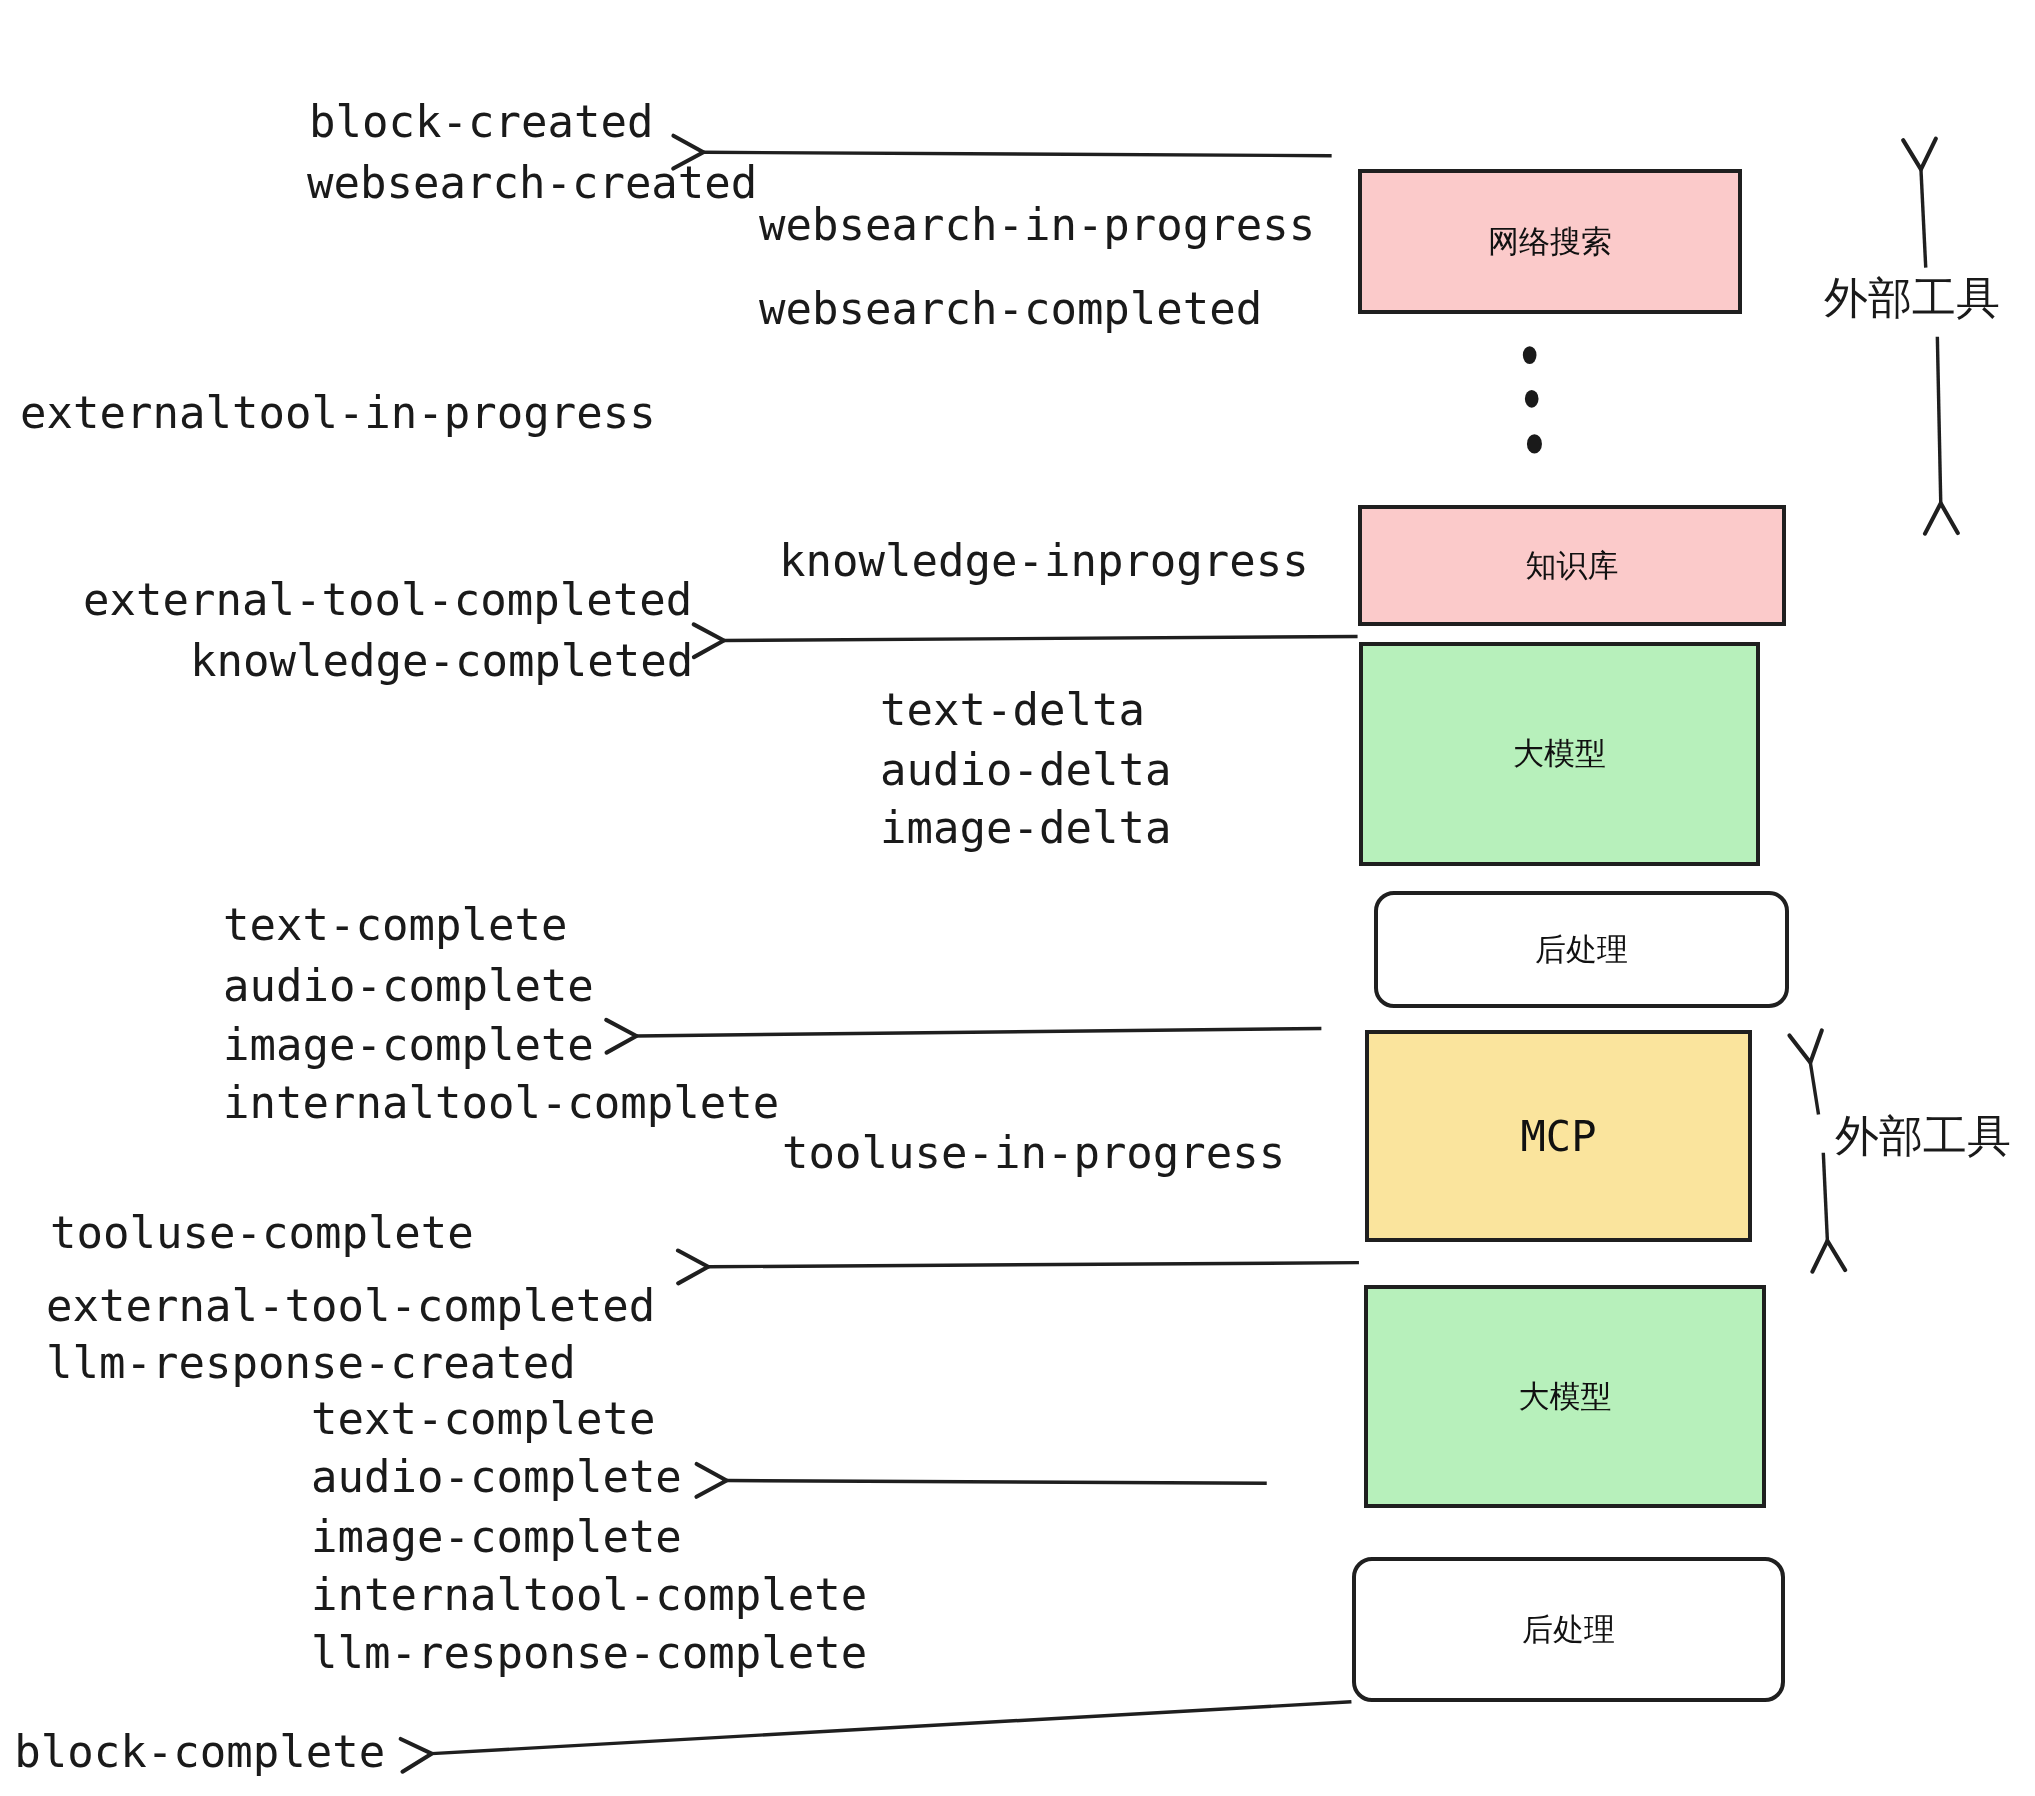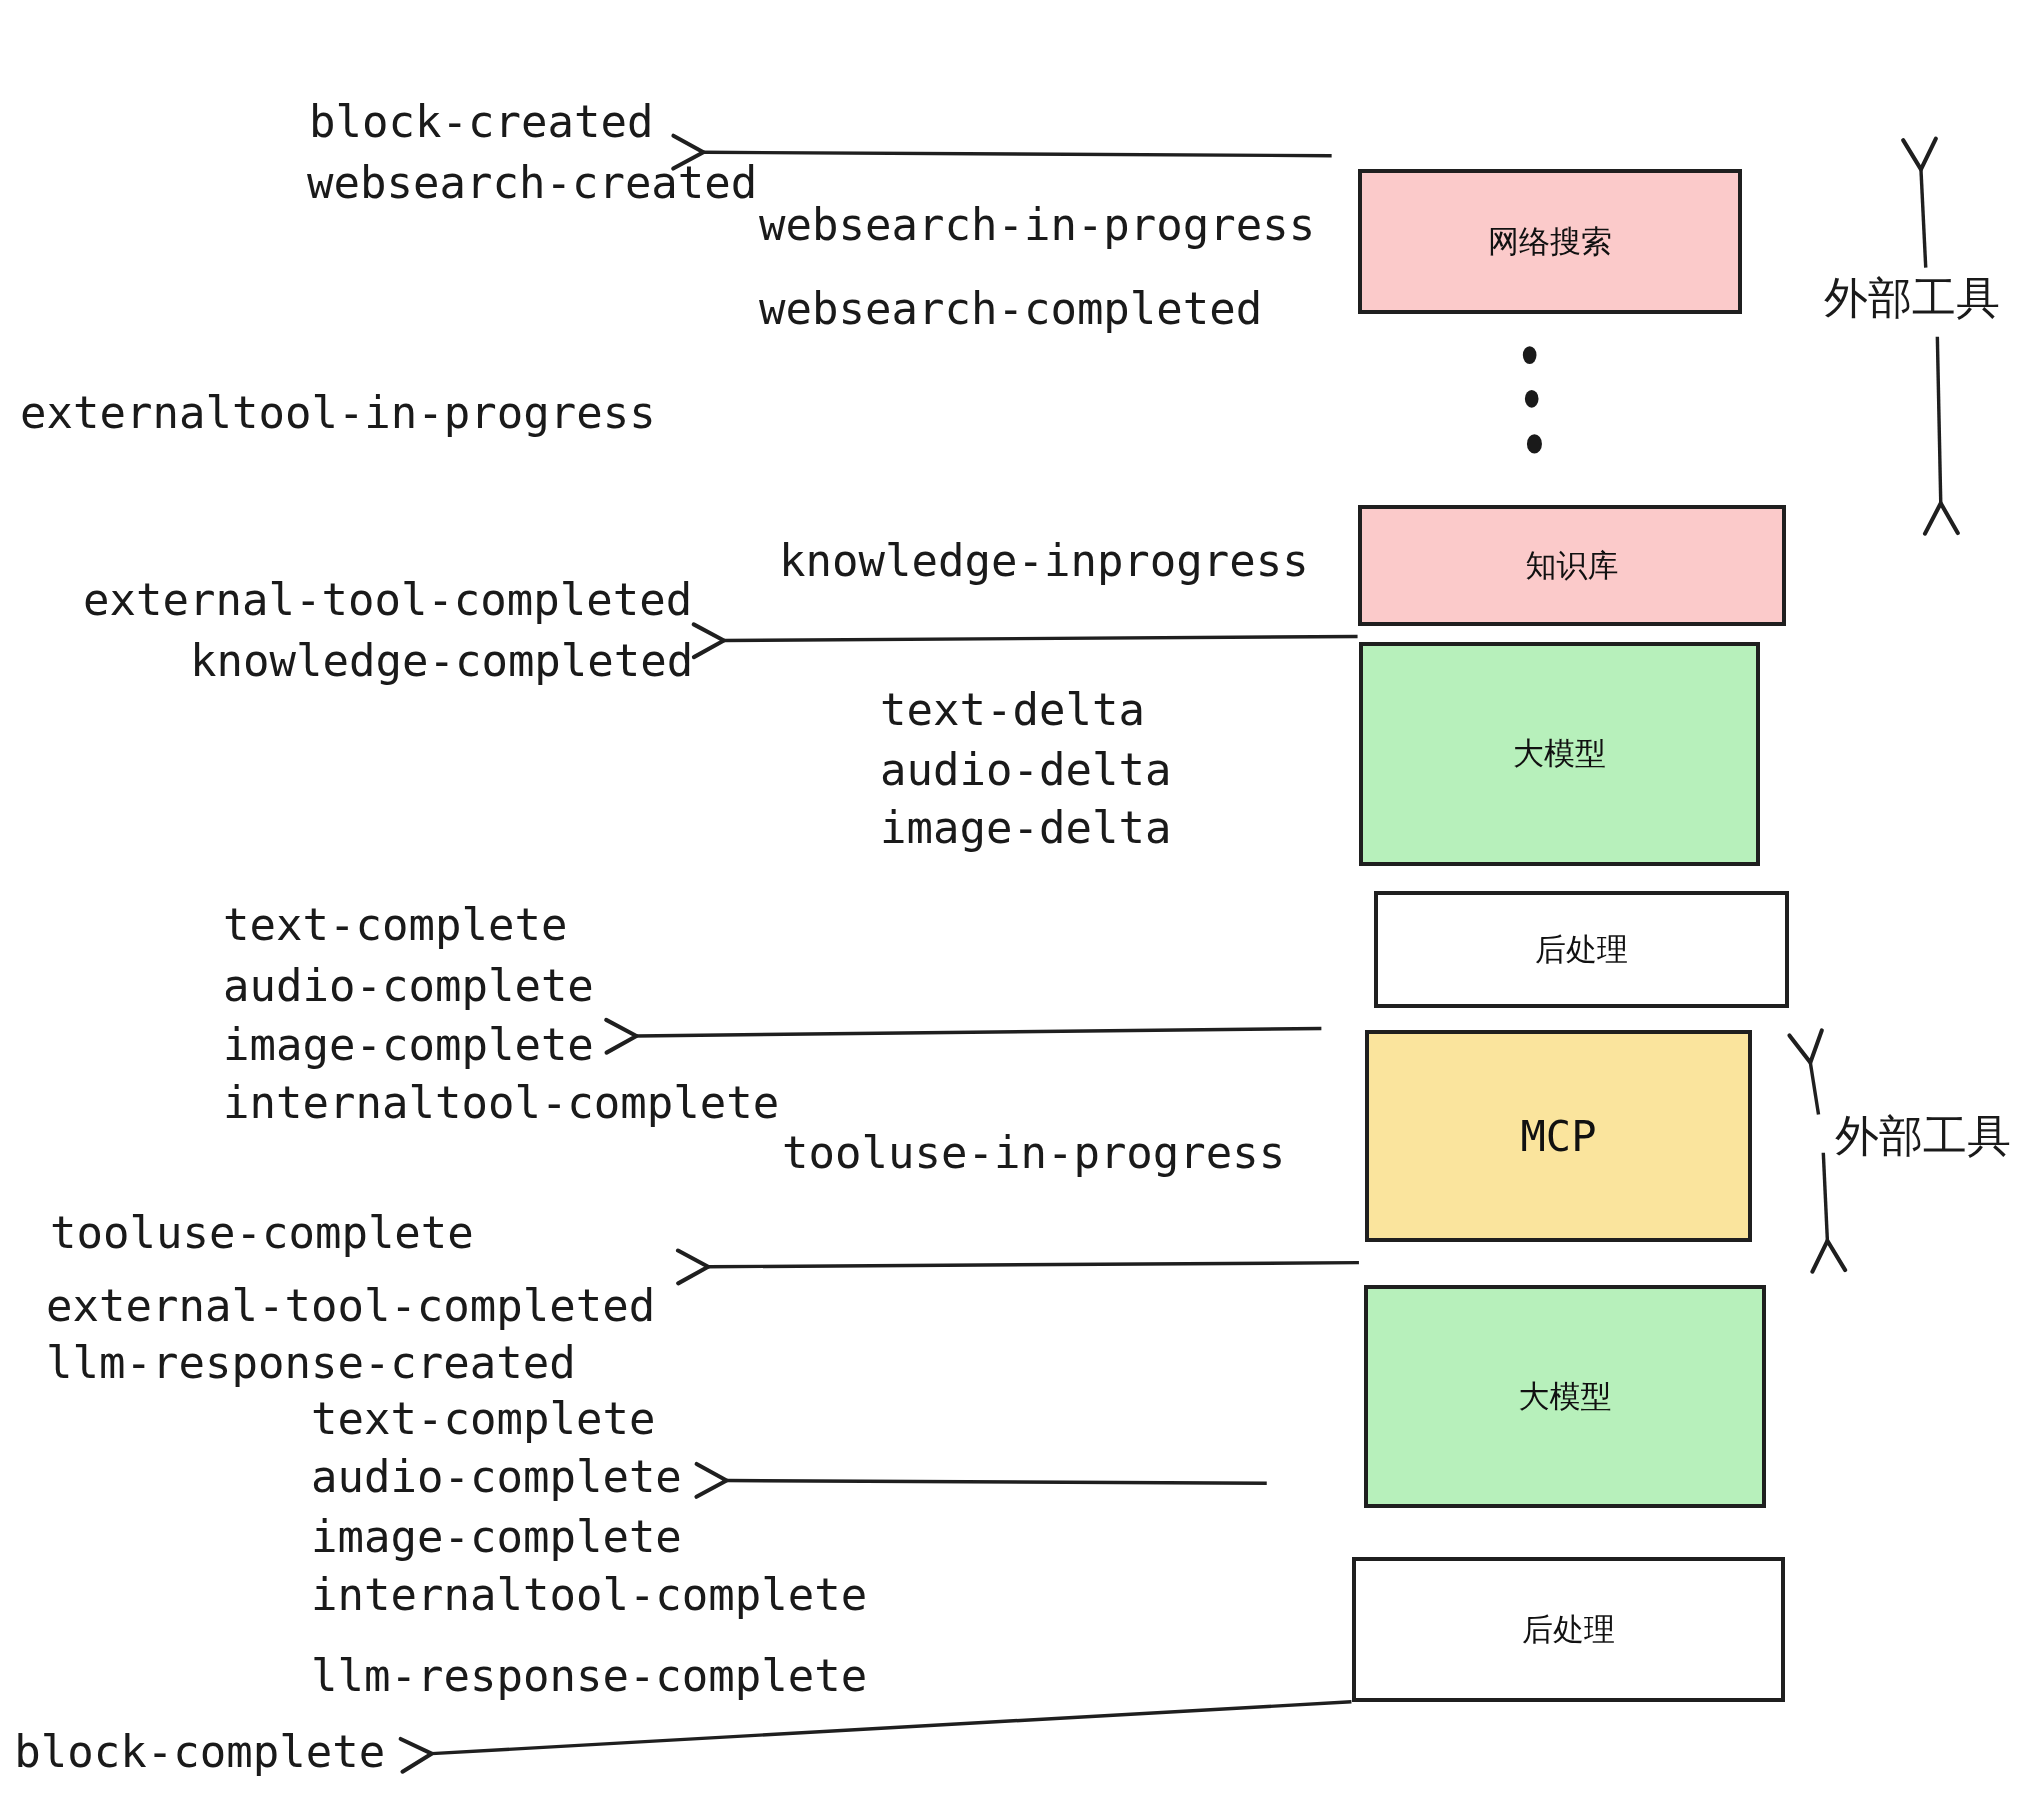--- a/index.html
+++ b/index.html
@@ -24,21 +24,21 @@
   .box {
     position:absolute; box-sizing:border-box;
     border:4.8px solid #1f1f1f;
     display:flex; align-items:center; justify-content:center;
     font-family:"Liberation Sans", sans-serif;
     font-size:31px; color:#111111; white-space:nowrap;
   }
   .box.pink   { background:#fbcaca; }
   .box.green  { background:#b7f0bb; }
   .box.yellow { background:#fae49d; }
-  .box.white  { background:#ffffff; }
+  .box.white  { background:#ffffff;border-radius:20px; }
   .box.mono   { font-family:"DejaVu Sans Mono", monospace; font-size:42px; }
   .side-note {
     position:absolute; transform:translate(-50%,-50%);
     font-family:"Liberation Sans", sans-serif;
     font-size:44px; color:#1a1a1a; white-space:nowrap;
   }
 </style>
 </head>
 <body>
 
@@ -88,21 +88,21 @@
   <div class="ev" style="left:223px;  top:1045px;">image-complete</div>
   <div class="ev" style="left:223px;  top:1103px;">internaltool-complete</div>
   <div class="ev" style="left:782px; top:1153px;">tooluse-in-progress</div>
   <div class="ev" style="left:50px;   top:1233px;">tooluse-complete</div>
   <div class="ev" style="left:46px;   top:1306px;">external-tool-completed</div>
   <div class="ev" style="left:46px;   top:1363px;">llm-response-created</div>
   <div class="ev" style="left:311px;  top:1419px;">text-complete</div>
   <div class="ev" style="left:311px;  top:1477px;">audio-complete</div>
   <div class="ev" style="left:311px;  top:1537px;">image-complete</div>
   <div class="ev" style="left:311px;  top:1595px;">internaltool-complete</div>
-  <div class="ev" style="left:311px;  top:1653px;margin-top:23px;">llm-response-complete</div>
+  <div class="ev" style="left:311px;  top:1653px;">llm-response-complete</div>
   <div class="ev" style="left:14.3px;   top:1752px;">block-complete</div>
 
   <div class="box pink" style="left:1358px; top:169px;  width:384px; height:145px;">网络搜索</div>
   <div class="box pink" style="left:1358px; top:505px;  width:428px; height:121px;">知识库</div>
   <div class="box green" style="left:1359px; top:642px;  width:401px; height:224px;">大模型</div>
   <div class="box white" style="left:1374px; top:891px; width:415px; height:117px;">后处理</div>
   <div class="box yellow mono" style="left:1365px; top:1030px; width:387px; height:212px;">MCP</div>
   <div class="box green" style="left:1364px; top:1285px; width:402px; height:223px;">大模型</div>
   <div class="box white" style="left:1352px; top:1557px; width:433px; height:145px;">后处理</div>
 

